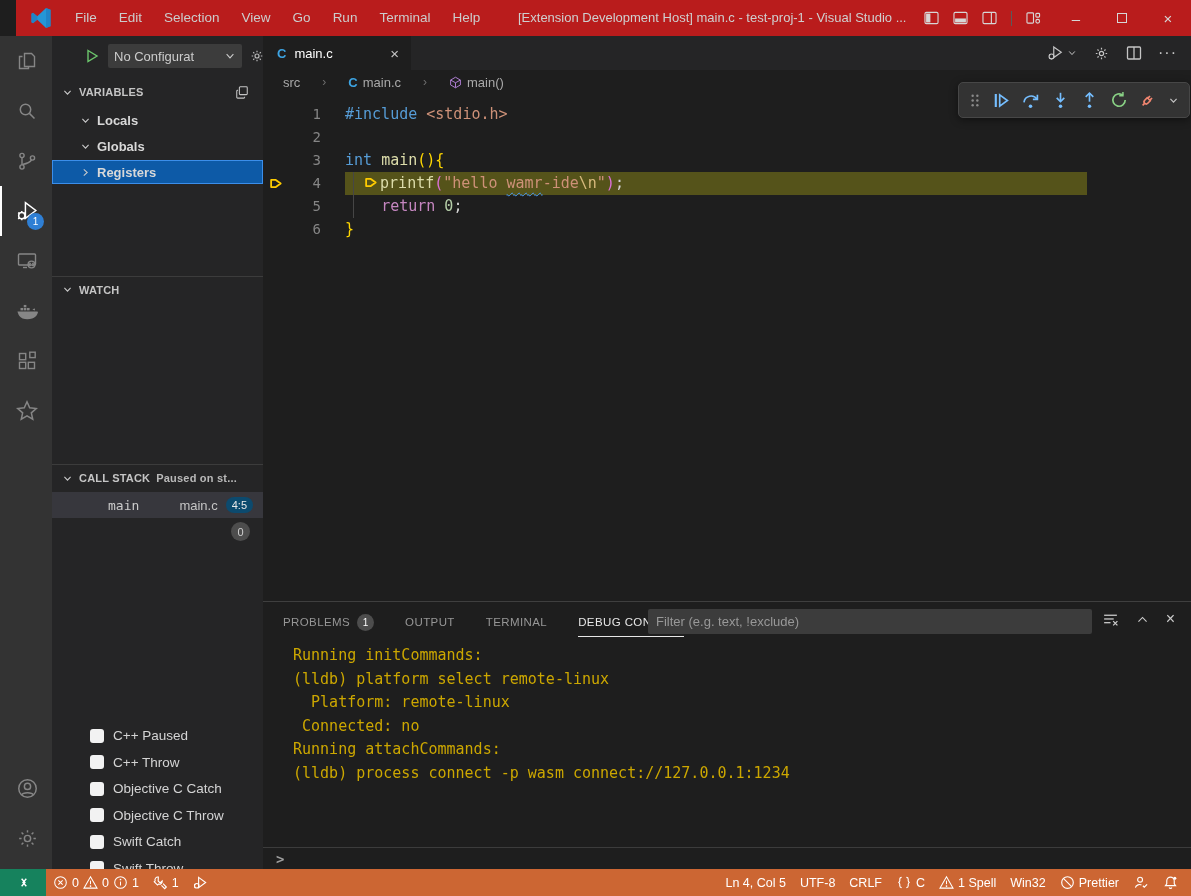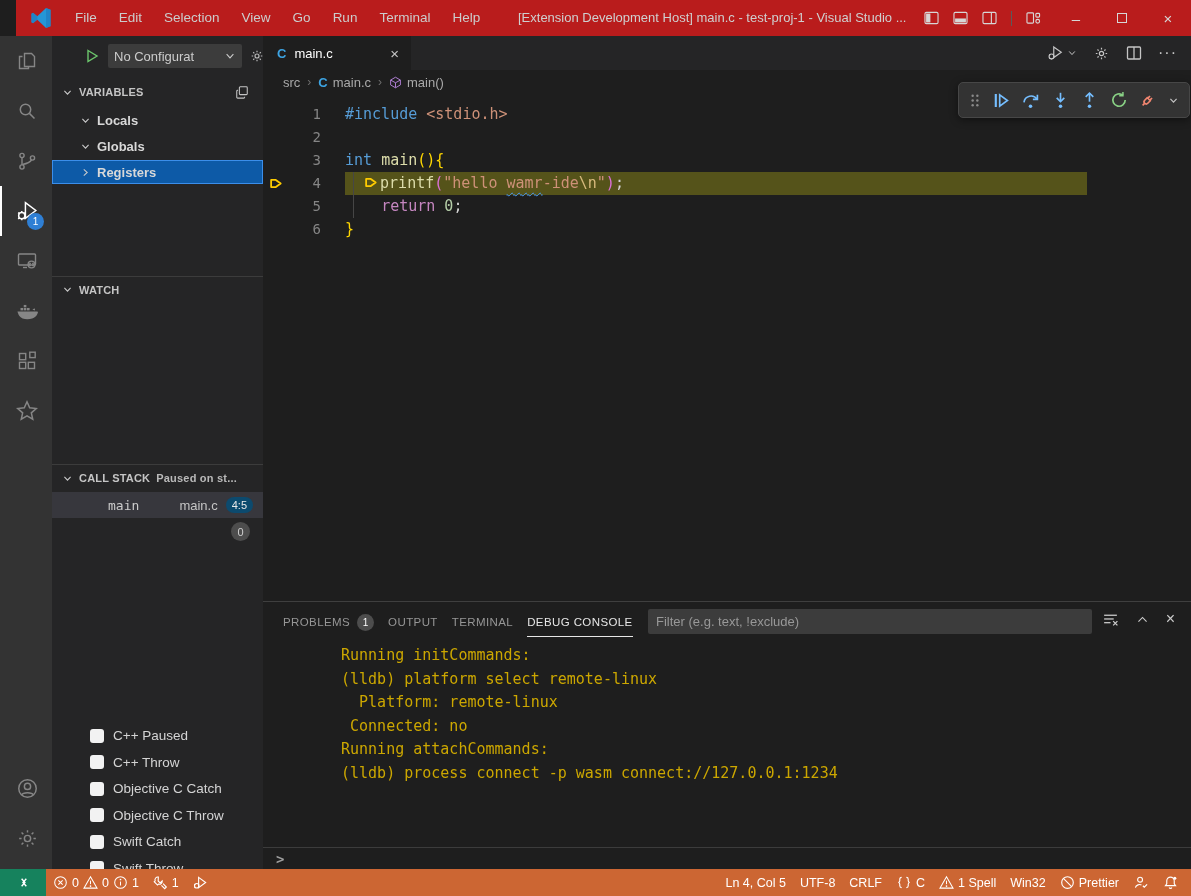--- a/index.html
+++ b/index.html
@@ -59,51 +59,51 @@
   
   #editor-col{ flex:1; display:flex; flex-direction:column; position:relative; min-width:0; }
   #editor-area{ height:565px; position:relative; background:#1e1e1e; flex:none; }
   #tabstrip{ position:absolute; top:0; left:0; right:0; height:34px; background:#252526; display:flex; }
   #tab-main{ width:148px; height:34px; background:#1e1e1e; display:flex; align-items:center; padding:0 10px 0 14px; }
   .c-icon{ font-weight:bold; color:#3da4e3; font-size:13px; font-family:"Liberation Sans",sans-serif; }
   #tab-main .tab-label{ margin-left:8px; font-size:13px; color:#ffffff; flex:1; }
   #tab-close{ color:#c5c5c5; font-size:15px; padding:0 2px; }
   #editor-actions{ margin-left:auto; display:flex; align-items:center; gap:16px; padding-right:14px; color:#c5c5c5; }
   #breadcrumbs{ position:absolute; top:34px; left:0; right:0; height:24px; display:flex; align-items:center;
-    padding-left:20px; font-size:13px; color:#a9a9a9; gap:5px; }
+    padding-left:20px; font-size:13px; color:#a9a9a9; gap:20px; }
   .crumb-sep{ color:#6e6e6e; font-size:12px; padding:0 2px; }
   #code{ position:absolute; top:67px; left:0; right:0; bottom:0; font-family:"DejaVu Sans Mono", monospace;
     font-size:15px; line-height:23px; }
   .code-line{ display:flex; height:23px; }
   .glyph{ width:38px; flex:none; display:flex; align-items:center; justify-content:flex-start; padding-left:5px; }
   .lineno{ width:20px; flex:none; text-align:right; color:#858585; font-size:14px; }
   .content{ margin-left:24px; white-space:pre; color:#d4d4d4; position:relative; }
   .code-line.exec .content{ background:var(--exec-bg,#55531a); width:742px; }
   .iguide{ position:absolute; left:7.5px; top:0; bottom:0; border-left:1px solid #464646; }
   .exec-arrow{ display:inline-block; vertical-align:-2px; margin-right:1px; }
   .squiggle{ text-decoration:underline; text-decoration-style:wavy; text-decoration-color:#4a9cf5;
     text-decoration-thickness:1px; text-underline-offset:4px; }
   #debug-toolbar{ position:absolute; left:695px; top:46px; width:232px; height:36px; background:#333333;
     border:1px solid #474747; border-radius:5px; box-shadow:0 2px 8px rgba(0,0,0,.45);
     display:flex; align-items:center; justify-content:space-evenly; }
   .dbg-btn{ display:flex; align-items:center; }
   
   #panel{ flex:1; position:relative; background:#1e1e1e; border-top:1px solid #3f3f3f; }
-  #panel-tabs{ position:absolute; top:5px; left:20px; display:flex; gap:14px; height:30px; align-items:center; }
+  #panel-tabs{ position:absolute; top:5px; left:20px; display:flex; gap:31px; height:30px; align-items:center; }
   .panel-tab{ font-size:11.5px; letter-spacing:.4px; color:#969696; display:flex; align-items:center; gap:7px; height:30px; }
   .panel-tab.active{ color:#e7e7e7; border-bottom:1px solid #e7e7e7; }
   .tab-badge{ width:17px; height:17px; border-radius:50%; background:#4d4d4d; color:#ffffff; font-size:10px;
     display:flex; align-items:center; justify-content:center; letter-spacing:0; }
   #filter-input{ position:absolute; left:385px; top:7px; width:444px; height:25px; background:#3c3c3c;
     border:none; border-radius:2px; color:#cccccc; font-size:13px; padding:0 8px; font-family:"Liberation Sans",sans-serif; }
   #filter-input::placeholder{ color:#989898; }
   #panel-actions{ position:absolute; right:16px; top:8px; display:flex; gap:17px; color:#cccccc; align-items:center; }
   #console{ position:absolute; top:42px; left:30px; right:10px; font-family:"DejaVu Sans Mono", monospace;
     font-size:15px; line-height:23.5px; color:var(--console-fg,#cca700); }
-  .console-line{ white-space:pre;margin-left:48px; }
+  .console-line{ white-space:pre; }
   #console-input{ position:absolute; left:0; right:0; top:245px; height:22px; border-top:1px solid #3c3c3c;
     display:flex; align-items:center; }
   #console-chevron{ margin-left:13px; color:#9d9d9d; font-weight:bold; font-size:14px; font-family:"DejaVu Sans Mono",monospace; }
   
   #statusbar{ position:absolute; bottom:0; left:0; right:0; height:27px; background:var(--status-bg,#cc6633);
     display:flex; align-items:center; color:#ffffff; font-size:12.5px; }
   #remote-block{ width:46px; height:27px; background:var(--remote-bg,#16825d); display:flex; align-items:center; justify-content:center; flex:none; }
   .sb-item{ display:flex; align-items:center; gap:4px; padding:0 7px; height:27px; white-space:nowrap; }
   .sb-group{ display:flex; align-items:center; gap:3px; }
   #sb-right{ margin-left:auto; display:flex; align-items:center; padding-right:6px; }

